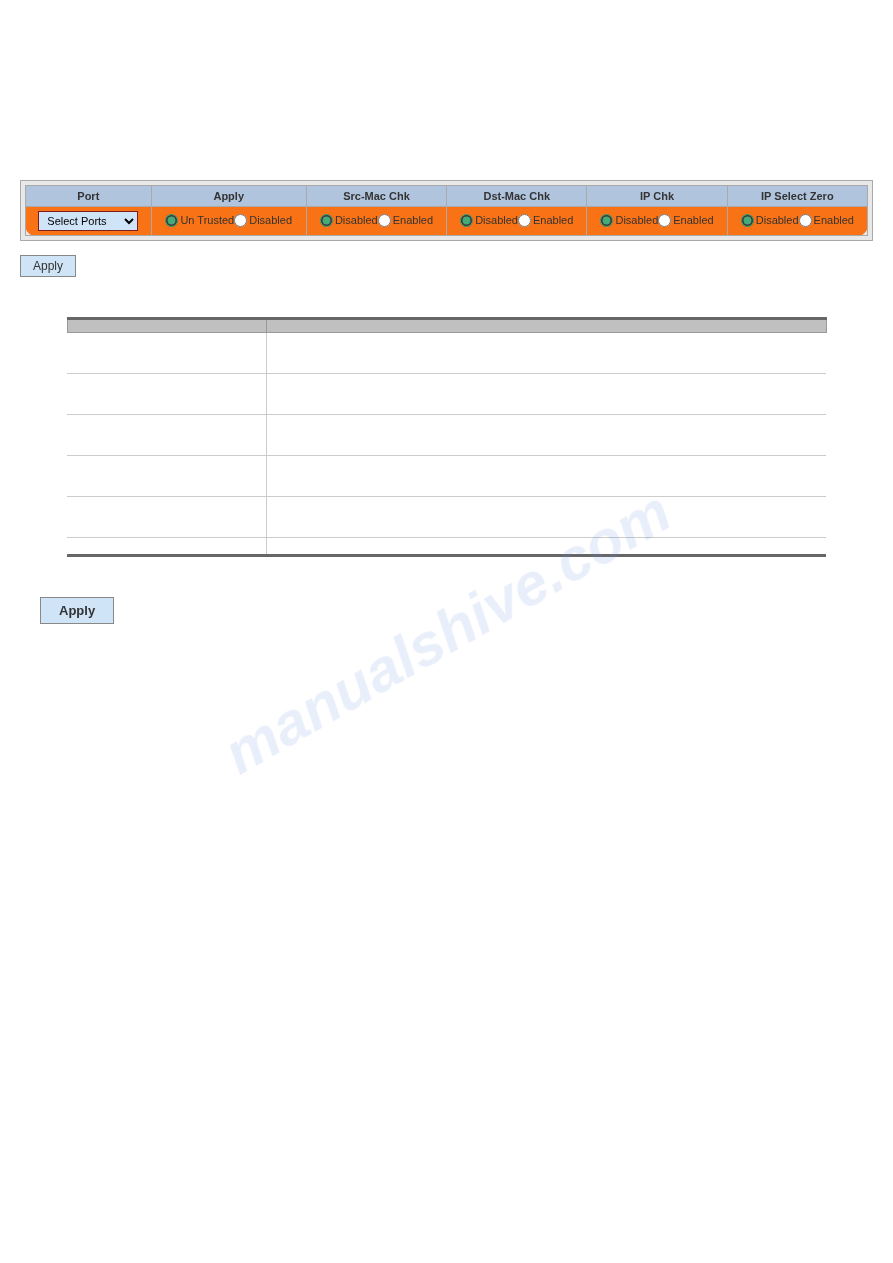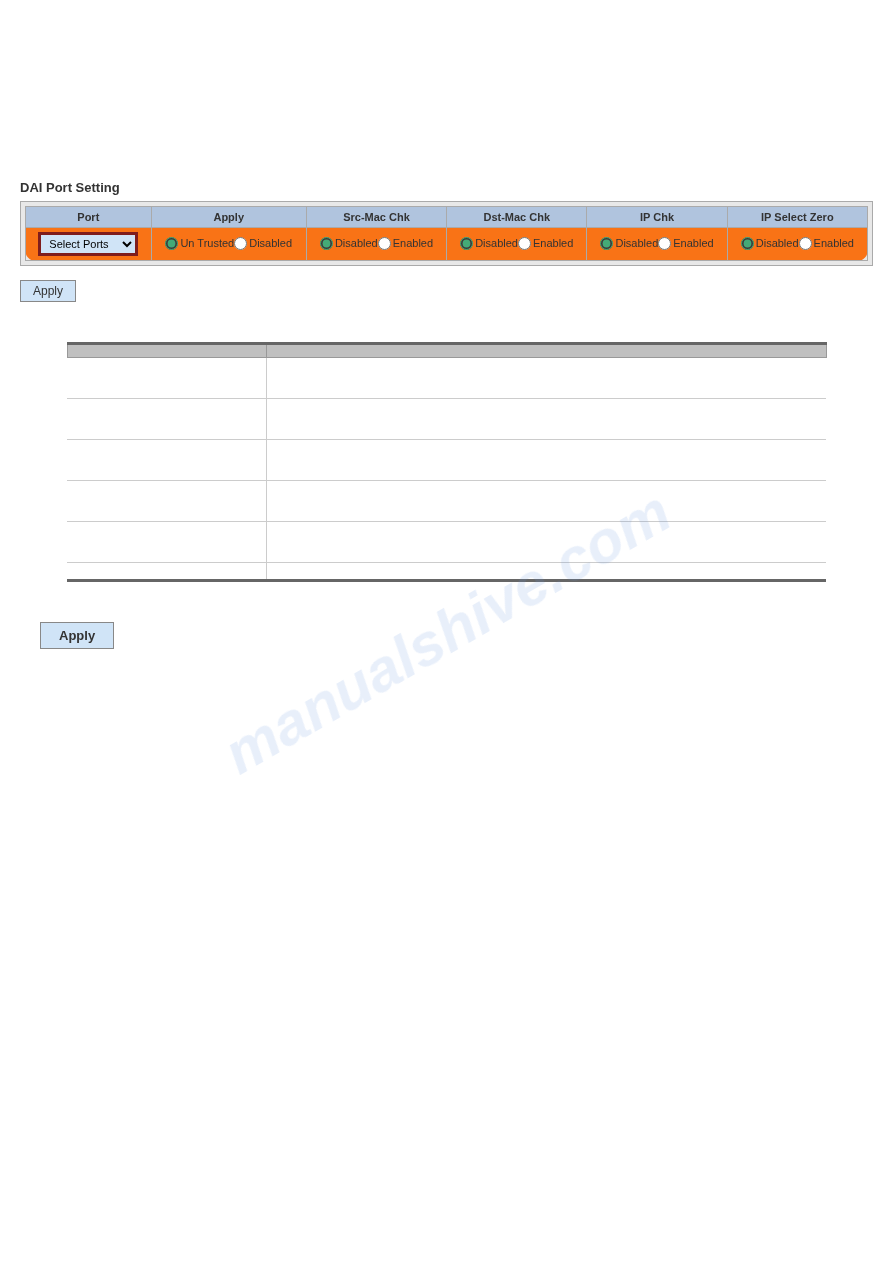--- a/index.html
+++ b/index.html
@@ -55,21 +55,21 @@
     .dai-table tbody tr td {
       border: 1px solid #aaa;
       padding: 4px 6px;
       text-align: center;
       font-size: 11px;
       vertical-align: middle;
     }
 
     .select-ports {
       background: #d0e4f7;
-      border: 3px solid #7f1d1d;
+      border: 1px solid #7f1d1d;
       padding: 2px 4px;
       font-size: 11px;
       min-width: 100px;
     }
 
     .radio-group {
       display: inline-flex;
       align-items: center;
       gap: 0;
       white-space: nowrap;
@@ -170,21 +170,20 @@
     }
   </style>
 </head>
 <body>
 
 <div class="watermark">manualshive.com</div>
 
 <div class="page-wrapper">
 
   <div class="dai-section">
-    <div class="section-title">DAI Port Setting</div>
     <div class="dai-table-wrapper">
       <table class="dai-table">
         <thead>
           <tr>
             <th>Port</th>
             <th>Apply</th>
             <th>Src-Mac Chk</th>
             <th>Dst-Mac Chk</th>
             <th>IP Chk</th>
             <th>IP Select Zero</th>

